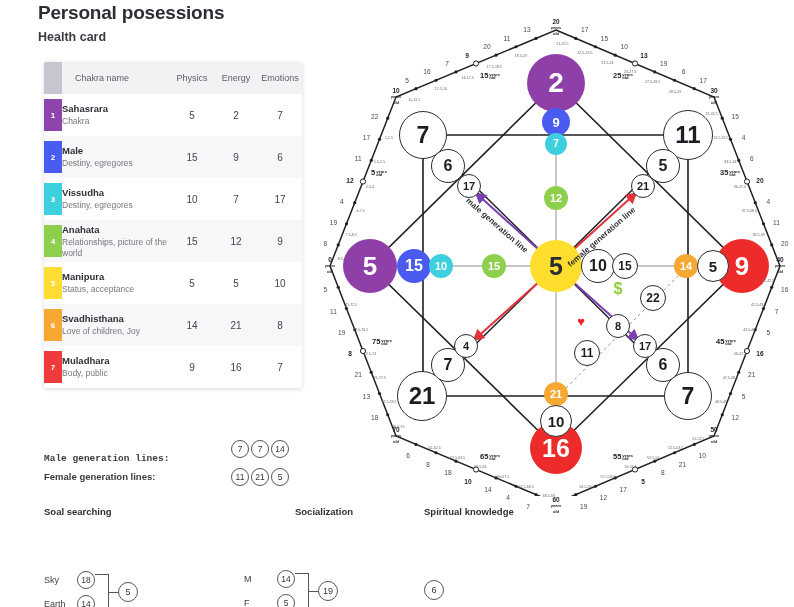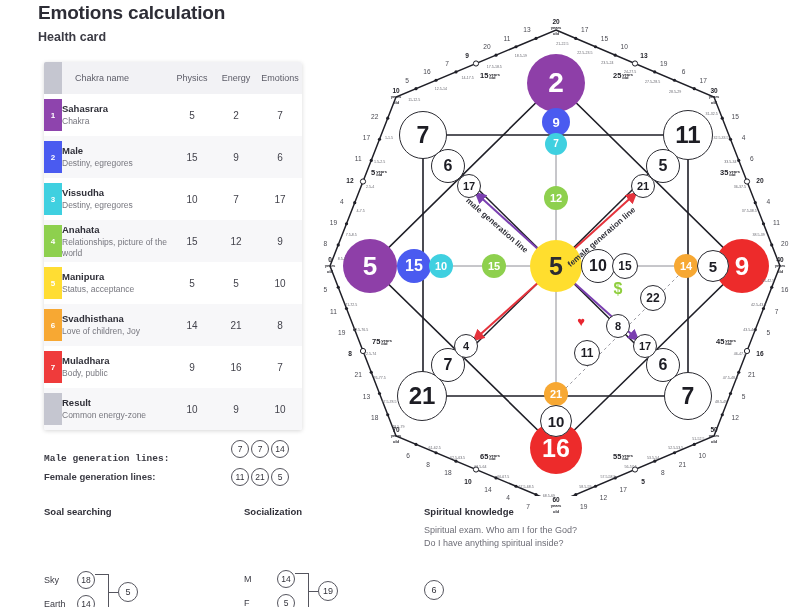--- a/index.html
+++ b/index.html
@@ -103,21 +103,21 @@
   .genlbl{position:absolute;font-size:8px;color:#2f2f38;white-space:nowrap;
     transform-origin:0 0;font-weight:bold;letter-spacing:.1px;}
 
   .sym{position:absolute;transform:translate(-50%,-50%);font-size:15px;line-height:1;}
   .sym.heart{color:#e8252f;font-size:13px;}
   .sym.money{color:#8fce3e;font-weight:bold;font-size:16px;}
 </style>
 </head>
 <body>
 
-<div class="page-title">Emotions calculation</div>
+<div class="page-title">Personal posessions</div>
 <div class="page-subtitle">Health card</div>
 
 <div class="card">
   <table class="chakra">
     <thead>
       <tr class="hrow">
         <th class="idx-cell">
             <div class="idx-box"></div>
           </th>
         <th class="hcell name">Chakra name</th>
@@ -203,32 +203,20 @@
           <td class="idx-cell">
             <div class="idx-box" style="background:#ef3b3b;">7</div>
           </td>
           <td class="namecell">
             <div class="cname">Muladhara</div>
             <div class="cdesc">Body, public</div>
           </td>
           <td class="num">9</td>
           <td class="num">16</td>
           <td class="num">7</td>
-        </tr>
-        <tr class="drow alt">
-          <td class="idx-cell">
-            <div class="idx-box" style="background:#c5c6d0;"></div>
-          </td>
-          <td class="namecell">
-            <div class="cname">Result</div>
-            <div class="cdesc">Common energy-zone</div>
-          </td>
-          <td class="num">10</td>
-          <td class="num">9</td>
-          <td class="num">10</td>
         </tr>
       </tbody>
   </table>
 </div>
 
 <div class="genline" style="left:44px;top:453px;font-family:Liberation Mono, monospace;">Male generation lines:</div>
 <div class="genrow" style="left:231px;top:440px;" id="male-gen">
     <span class="ocirc">7</span>
     <span class="ocirc">7</span>
     <span class="ocirc">14</span>
@@ -254,21 +242,21 @@
         <span class="plabel">Earth</span>
         <span class="ocirc">14</span>
       </div>
     </div>
     <div class="bracket"></div>
     <div class="resline"></div>
     <span class="ocirc lg">5</span>
   </div>
 </div>
 
-<div class="blk" style="left:244px;top:506px;width:160px;">
+<div class="blk" style="left:244px;top:506px;width:160px;text-align:center;">
   <h4>Socialization</h4>
 </div>
 <div class="pairwrap" style="left:244px;top:567px;">
   <div style="display:flex;align-items:center;">
     <div>
       <div class="pairrow">
         <span class="plabel">M</span>
         <span class="ocirc">14</span>
       </div>
       <div class="pairrow">
@@ -277,21 +265,20 @@
       </div>
     </div>
     <div class="bracket"></div>
     <div class="resline"></div>
     <span class="ocirc lg">19</span>
   </div>
 </div>
 
 <div class="blk" style="left:424px;top:506px;width:165px;">
   <h4>Spiritual knowledge</h4>
-  <p>Spiritual exam. Who am I for the God? Do I have anything spiritual inside?</p>
 </div>
 <div class="pairwrap" style="left:424px;top:580px;">
   <span class="ocirc lg">6</span>
 </div>
 
 <div class="matrix">
   <svg width="476" height="480">
     <defs>
       <marker id="ah-purple" markerWidth="7" markerHeight="7" refX="5" refY="3" orient="auto">
         <path d="M0,0 L6,3 L0,6 z" fill="#7a3fb0"></path>

